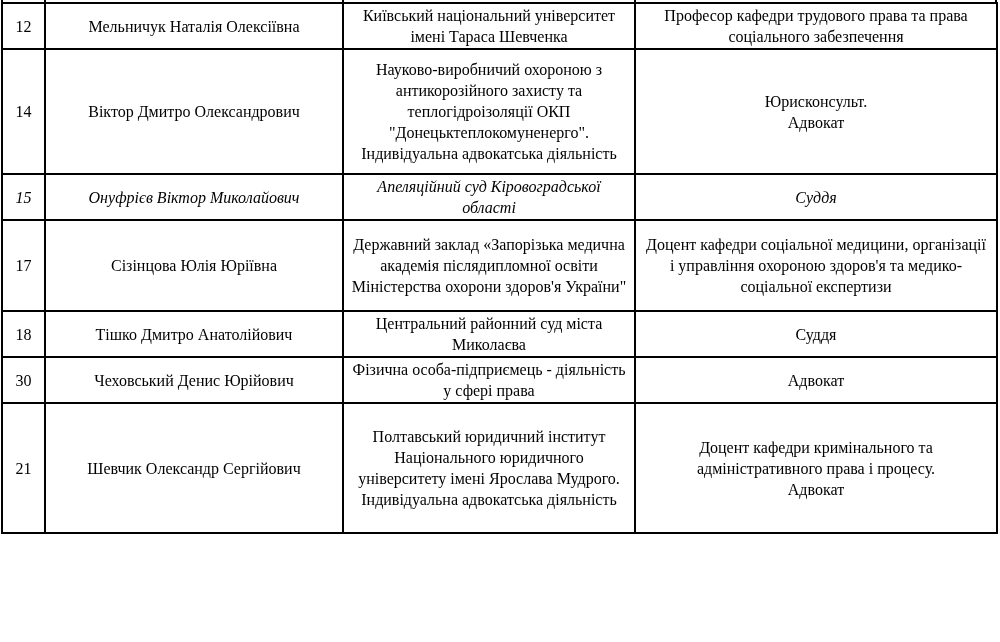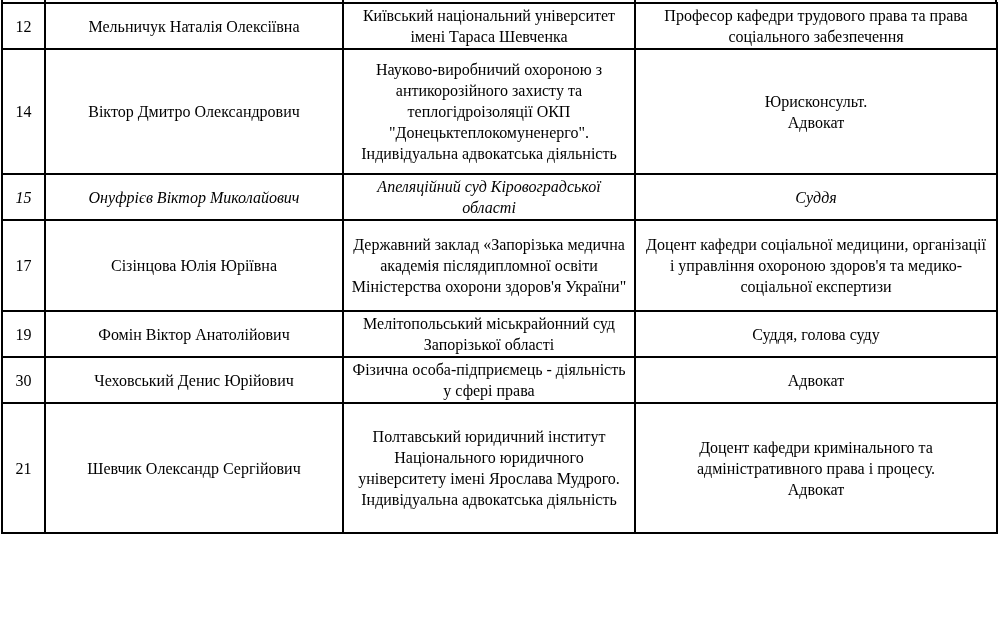--- a/index.html
+++ b/index.html
@@ -104,25 +104,25 @@
         <td>Онуфрієв Віктор Миколайович</td>
         <td>Апеляційний суд Кіровоградської області</td>
         <td>Суддя</td>
       </tr>
       <tr class="h-91">
         <td>17</td>
         <td>Сізінцова Юлія Юріївна</td>
         <td>Державний заклад «Запорізька медична академія післядипломної освіти Міністерства охорони здоров'я України"</td>
         <td>Доцент кафедри соціальної медицини, організації і управління охороною здоров'я та медико-соціальної експертизи</td>
       </tr>
-      <tr class="h-43">
-        <td>19</td>
-        <td>Фомін Віктор Анатолійович</td>
-        <td>Мелітопольський міськрайонний суд Запорізької області</td>
-        <td>Суддя, голова суду</td>
+      <tr class="h-42">
+        <td>18</td>
+        <td>Тішко Дмитро Анатолійович</td>
+        <td>Центральний районний суд міста Миколаєва</td>
+        <td>Суддя</td>
       </tr>
       <tr class="h-43">
         <td>30</td>
         <td>Чеховський Денис Юрійович</td>
         <td>Фізична особа-підприємець - діяльність у сфері права</td>
         <td>Адвокат</td>
       </tr>
       <tr class="h-130">
         <td>21</td>
         <td>Шевчик Олександр Сергійович</td>

